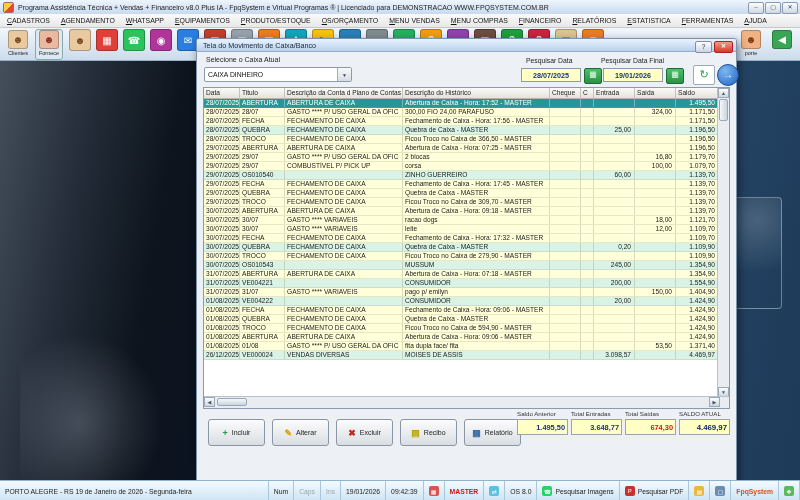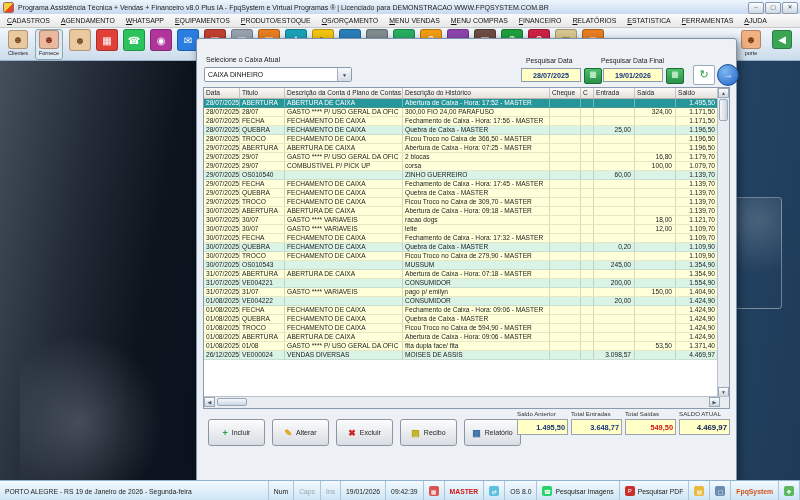--- a/index.html
+++ b/index.html
@@ -194,20 +194,27 @@
           <div class="tlabel">porte</div>
         </div>
         <div class="toolbtn">
           <div class="tico" style="background: rgb(58, 166, 85); color: rgb(255, 255, 255);">◀</div>
           <div class="tlabel"></div>
         </div>
       </div>
   </div>
 
   <div class="dialog">
+    <div class="dtitle">
+      <span>Tela do Movimento de Caixa/Banco</span>
+      <div class="dbtns">
+        <div class="dhelp">?</div>
+        <div class="dclose">✕</div>
+      </div>
+    </div>
 
     <div class="caixa-label">Selecione o Caixa Atual</div>
     <div class="combo">
       <div class="combo-text">CAIXA DINHEIRO</div>
       <div class="combo-arrow">▼</div>
     </div>
 
     <div class="flabel" style="left:329px;top:18px;">Pesquisar Data</div>
     <input class="finput" style="left: 324px; top: 29px;" readonly="" value="28/07/2025">
     <div class="calbtn" style="left:387px;top:29px;">▦</div>
@@ -590,21 +597,21 @@
         <div class="scol">
           <div class="slabel">Saldo Anterior</div>
           <div class="sval blue">1.495,50</div>
         </div>
         <div class="scol">
           <div class="slabel">Total Entradas</div>
           <div class="sval blue">3.648,77</div>
         </div>
         <div class="scol">
           <div class="slabel">Total Saídas</div>
-          <div class="sval red">549,50</div>
+          <div class="sval red">674,30</div>
         </div>
         <div class="scol">
           <div class="slabel">SALDO ATUAL</div>
           <div class="sval navy">4.469,97</div>
         </div>
       </div>
   </div>
 
   <div class="statusbar">
       <div class="seg flex">

